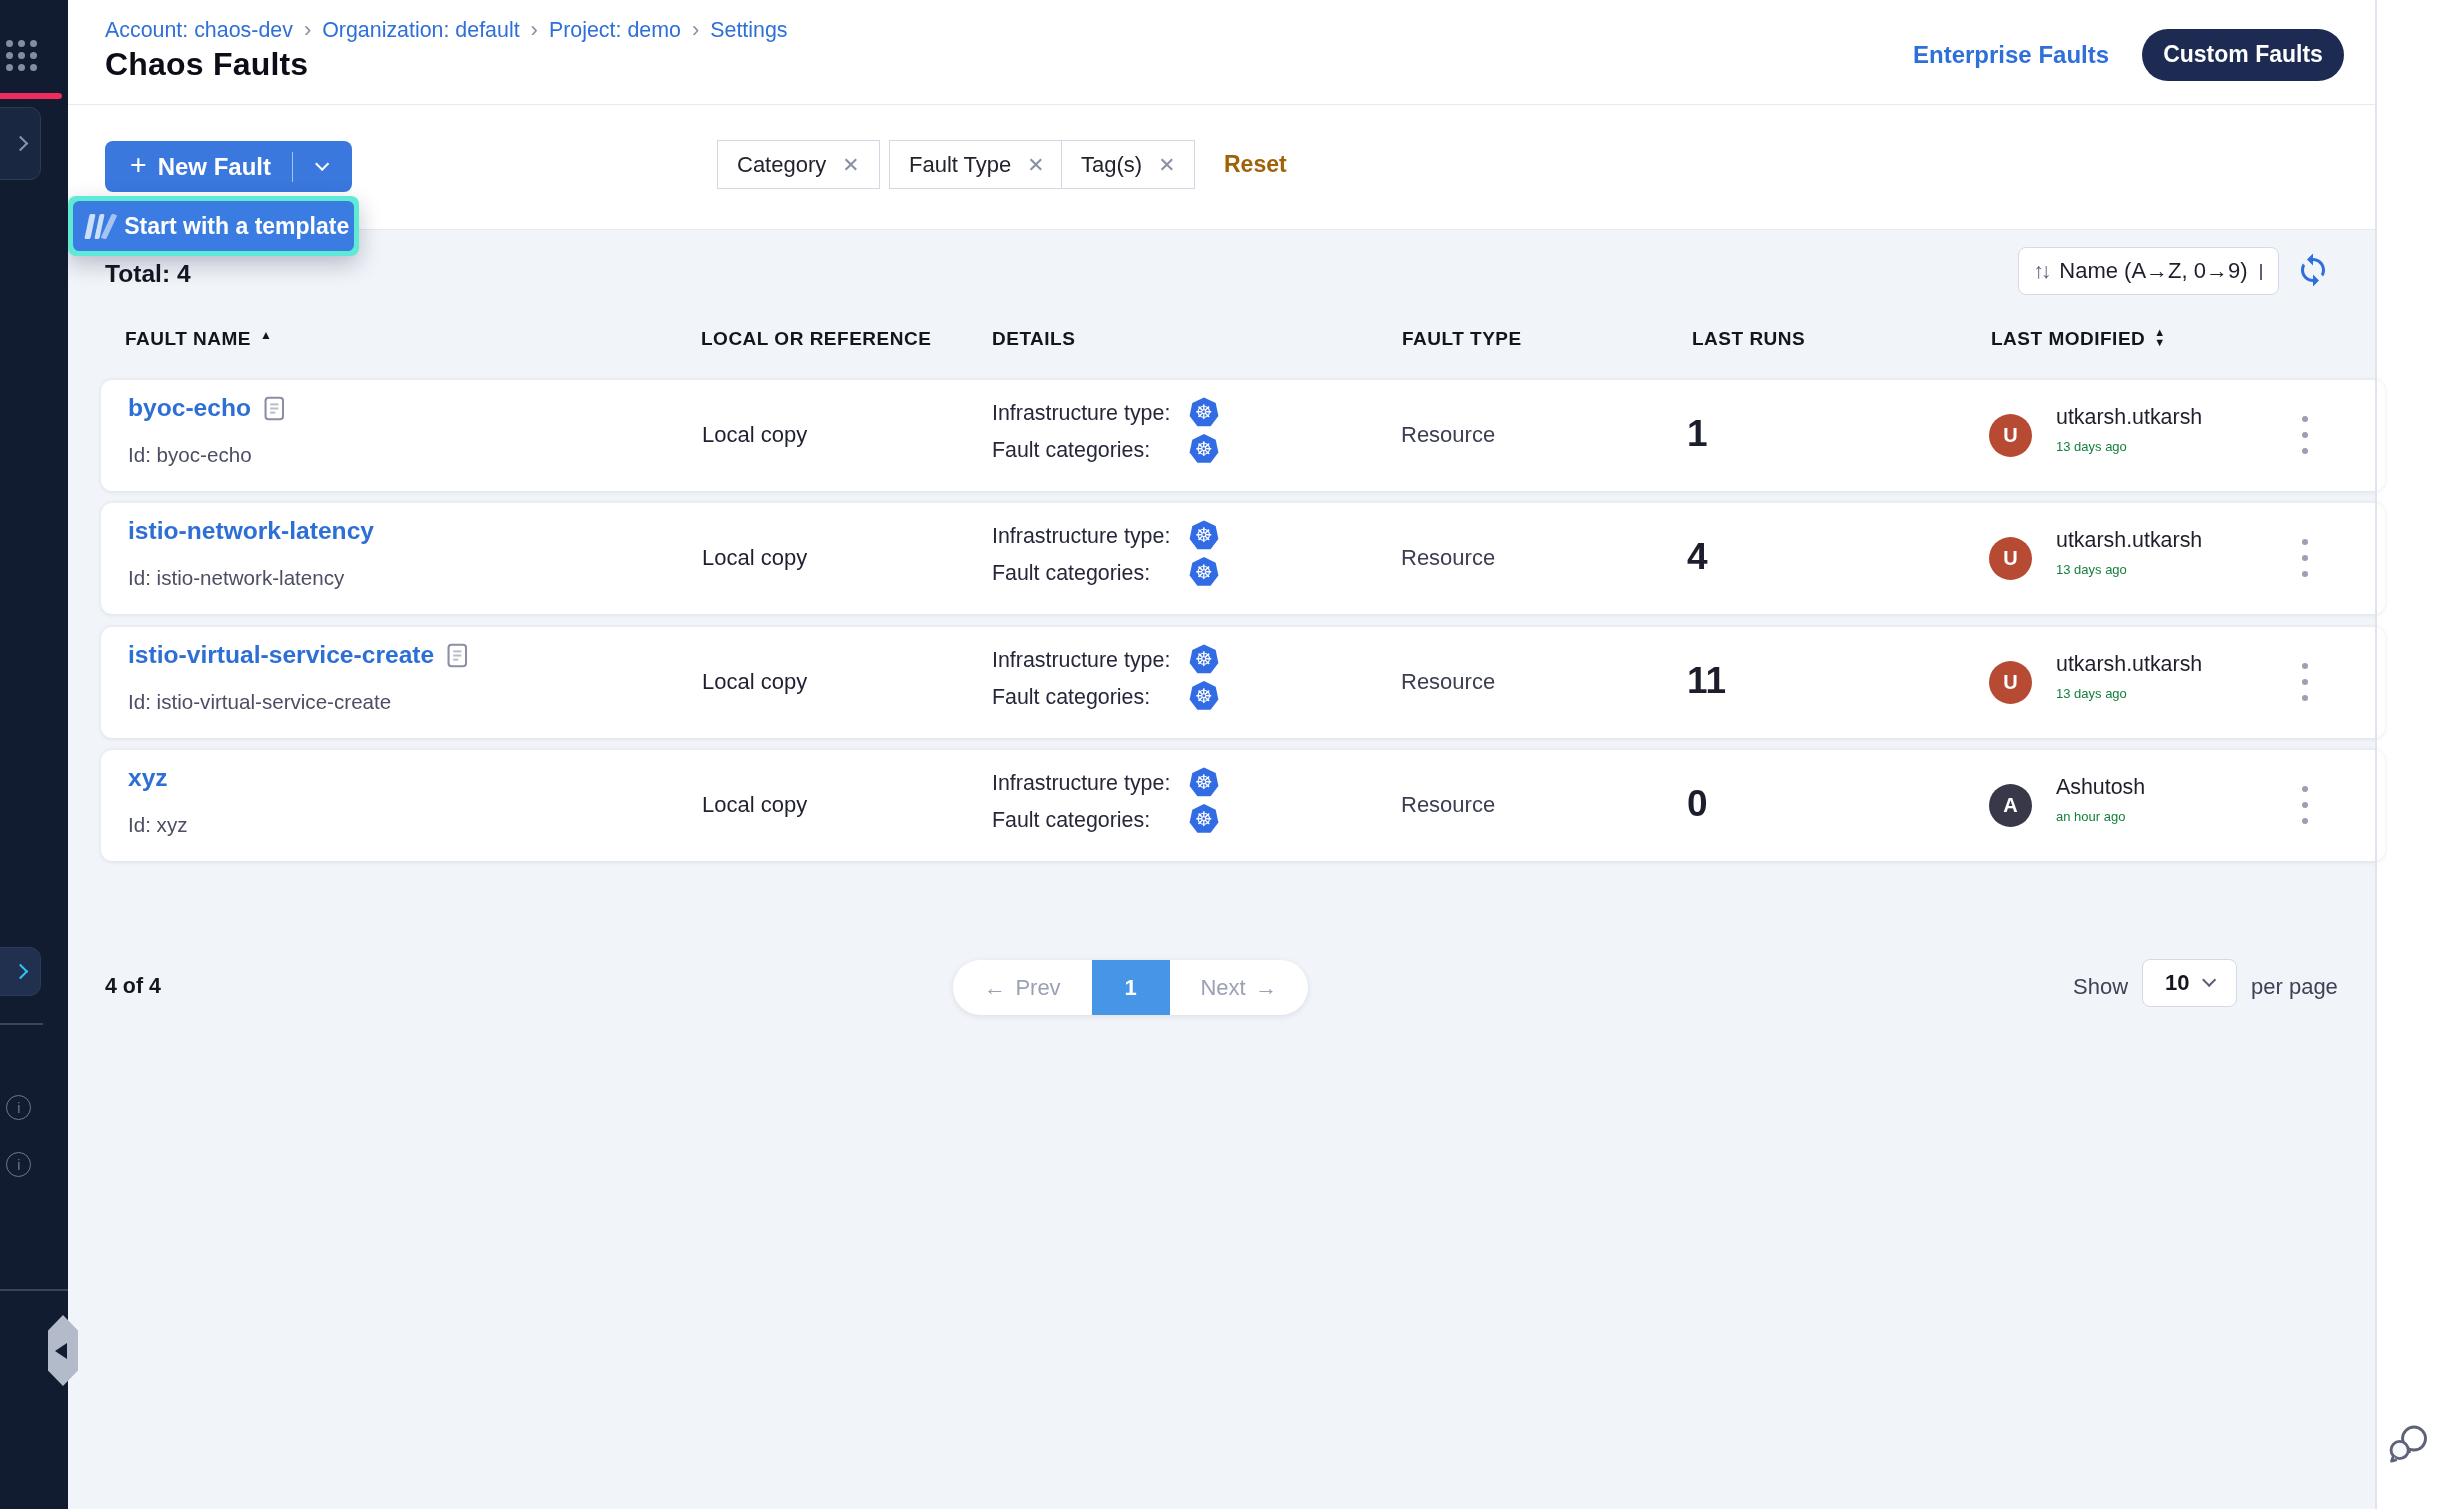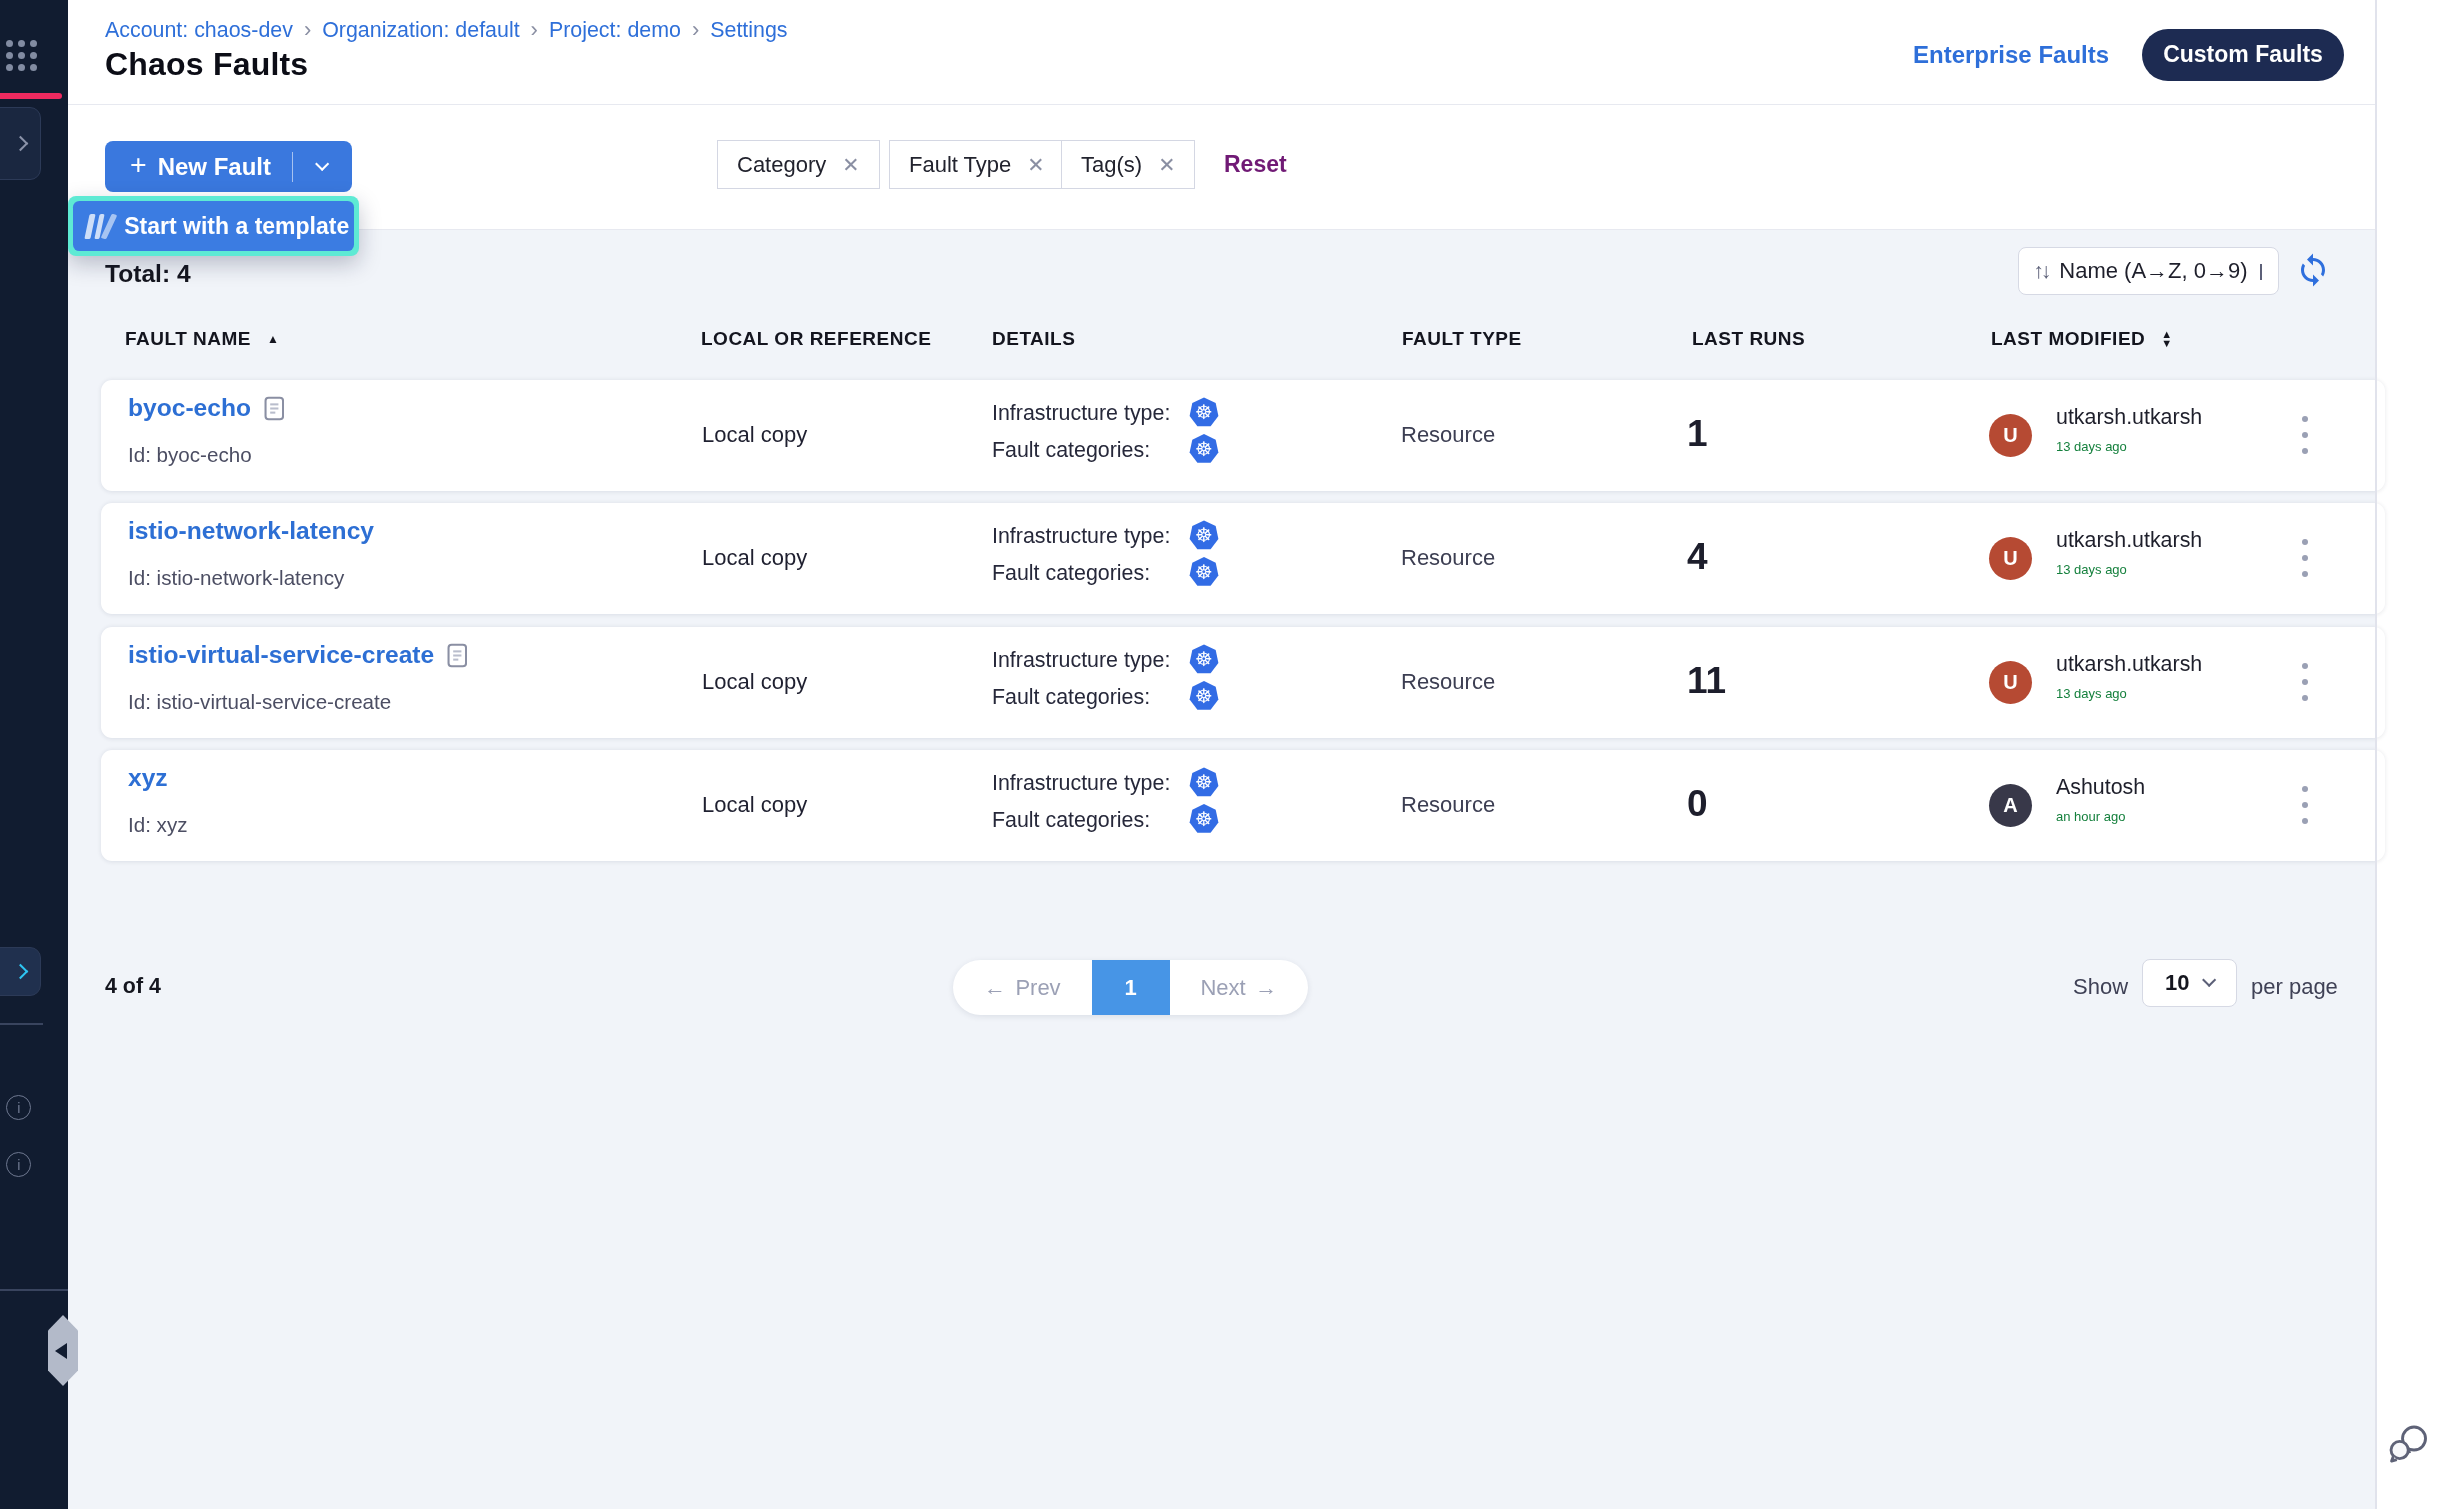--- a/index.html
+++ b/index.html
@@ -46,33 +46,33 @@
   .tmpl-icon span { width:5.5px; height:25px; background:rgba(255,255,255,.75); border-radius:1.6px; }
   .tmpl-icon span:nth-child(3) { transform:rotate(14deg); background:rgba(255,255,255,.55); }
 
   .search-box { position:absolute; left:301px; top:33px; width:328px; height:51px; background:#fff; border:1.6px solid #d9dbe7; border-radius:8px; display:flex; align-items:center; }
   .search-box input { border:none; outline:none; font-size:23px; color:#1e1f2b; width:238px; font-family:inherit; background:transparent; }
   .search-box input::placeholder { color:#989db2; }
   .search-box svg { margin:0 11px 0 14.3px; }
 
   .chip { position:absolute; top:33px; height:49px; background:#fff; border:1.6px solid #d4d7e3; border-radius:0; display:flex; align-items:center; padding:0 19px; font-size:22px; color:#22232e; cursor:pointer; }
   .chip .x { margin-left:16px; color:#8a8fa3; font-size:20.6px; }
-  .reset-lnk { position:absolute; left:1156px; top:44px; font-size:23px; font-weight:600; color:#701a75; cursor:pointer; }
+  .reset-lnk { position:absolute; left:1156px; top:44px; font-size:23px; font-weight:600; color:#a16207; cursor:pointer; }
 
   
   .content { position:absolute; left:68px; top:230px; width:2307px; height:1280px; background:#f1f4f9; z-index:1; }
   .total-lbl { position:absolute; left:37px; top:30px; font-size:24.6px; font-weight:800; color:#15161f; }
   .sort-box { position:absolute; left:1950px; top:17.4px; width:261px; height:48px; background:#fff; border:1.6px solid #d6d9e4; border-radius:8px; display:flex; align-items:center; cursor:pointer; }
   .sort-box .updown { color:#5c6078; font-size:21.4px; margin:0 11px 0 14.3px; letter-spacing:-3.2px; }
   .sort-box .sort-lbl { font-size:22px; color:#1e1f2b; }
   .sort-box .caret { margin-left:auto; margin-right:16px; }
   .refresh-btn { position:absolute; left:2227px; top:22px; width:36px; height:36px; cursor:pointer; }
 
   .thead { position:absolute; top:98px; left:0; width:100%; font-size:19px; font-weight:800; color:#14151f; letter-spacing:0.5px; }
-  .th { position:absolute; display:flex; align-items:center; gap:16px; }
+  .th { position:absolute; display:flex; align-items:flex-start; gap:9px; }
   .caret-up-sm { font-size:12px; }
   .sort-stack { display:flex; flex-direction:column; line-height:9.5px; font-size:11px; }
 
   .rowcard { position:absolute; left:33px; width:2284px; height:111px; background:#ffffff; border-radius:11px; box-shadow:0 0.8px 4px rgba(25,35,70,.10); cursor:pointer; }
   .fname { position:absolute; left:27px; top:14.3px; display:flex; align-items:center; gap:12.7px; }
   .fname a { font-size:24.6px; font-weight:700; color:#2d6fd4; text-decoration:none; }
   .fid { position:absolute; left:27px; top:63px; font-size:20.6px; color:#4c4e63; }
   .cell-local { position:absolute; left:601px; top:42px; font-size:22px; color:#1f2030; }
   .det-lbl { position:absolute; left:891px; font-size:21.4px; color:#26283a; }
   .det-ic { position:absolute; left:1088px; width:30px; height:30px; }

